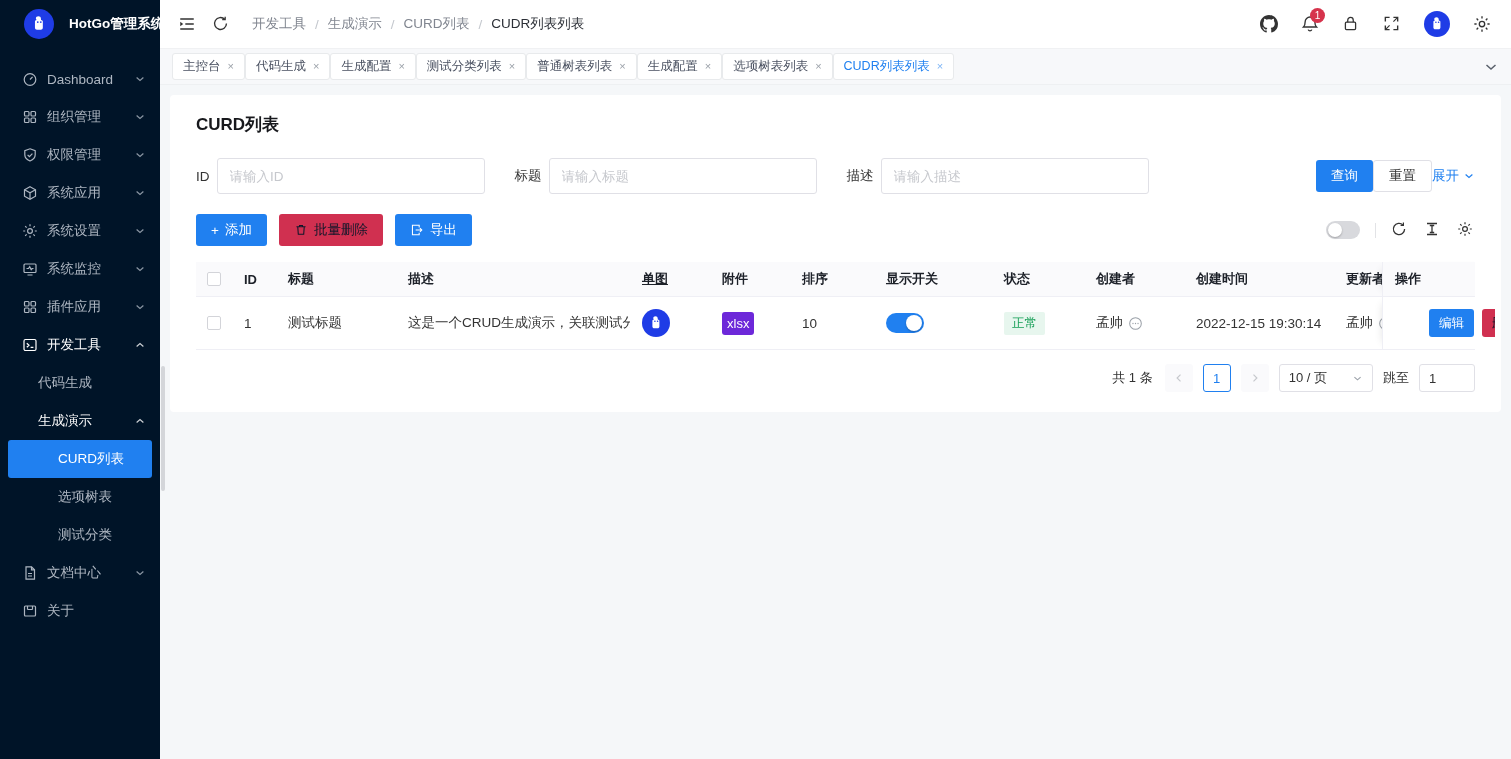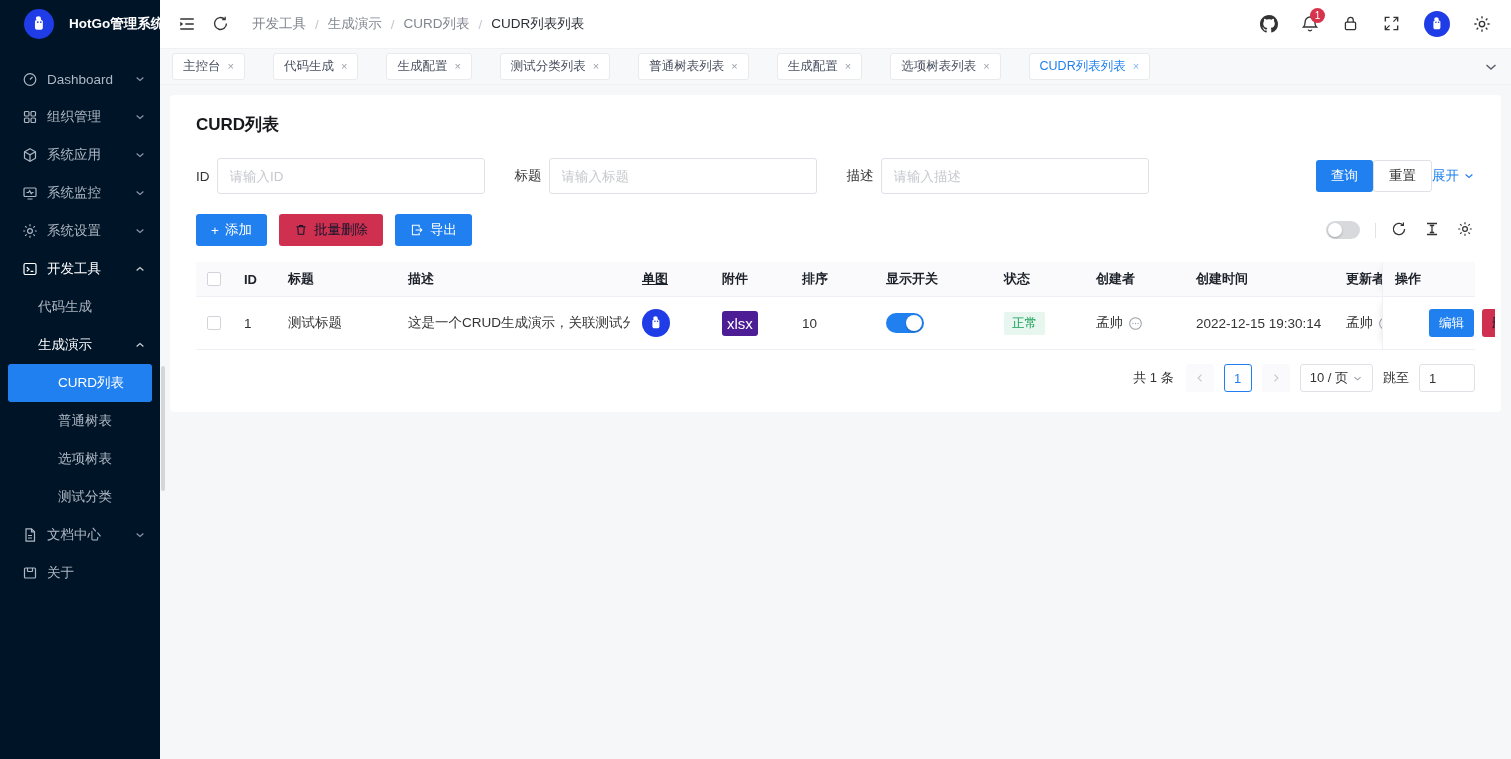--- a/index.html
+++ b/index.html
@@ -30,21 +30,21 @@
   .icon-btn { width:18px; height:18px; color:#333; cursor:pointer; flex:none; }
   .breadcrumb { display:flex; align-items:center; gap:9px; font-size:13.5px; color:#818690; margin-left:6px; }
   .breadcrumb .crumb-last { color:#2b2f36; }
   .breadcrumb .sep { color:#c3c7cd; }
   .topbar-right { display:flex; align-items:center; gap:23px; }
   .bell-wrap { position:relative; }
   .badge { position:absolute; top:-7px; left:9px; min-width:15px; height:15px; border-radius:8px; background:#d6334c; color:#fff; font-size:10px; display:flex; align-items:center; justify-content:center; padding:0 3px; }
   .avatar { width:26px; height:26px; border-radius:50%; background:#1f3ce6; display:flex; align-items:center; justify-content:center; cursor:pointer; }
 
   
-  .tabbar { height:37px; background:#f7f8fa; border-top:1px solid #f0f1f3; border-bottom:1px solid #eef0f2; display:flex; align-items:center; padding:0 12px; gap:28px; flex:none; }
+  .tabbar { height:37px; background:#f7f8fa; border-top:1px solid #f0f1f3; border-bottom:1px solid #eef0f2; display:flex; align-items:center; padding:0 12px; gap:0; flex:none; }
   .tab { height:27px; background:#fff; border:1px solid #e8eaec; border-radius:3px; display:flex; align-items:center; gap:7px; padding:0 10px; font-size:12.5px; color:#495060; cursor:pointer; white-space:nowrap; }
   .tab .close { color:#9aa0a8; font-size:11px; line-height:1; }
   .tab.active { color:#2080f0; }
   .tab.active .close { color:#7db4f5; }
   .tab-dropdown { margin-left:auto; width:16px; height:16px; color:#59606b; cursor:pointer; }
 
   
   .content { flex:1; padding:10px; position:relative; overflow:hidden; }
   .v-scroll-thumb { position:absolute; left:1px; top:281px; width:4px; height:125px; border-radius:2px; background:#d4d6da; }
   .card { background:#fff; border-radius:4px; padding:14px 16px 10px; }
@@ -75,33 +75,33 @@
   .trow { display:flex; align-items:center; border-bottom:1px solid #efeff5; background:#fff; }
   .trow.head { background:#fafafc; height:35px; font-weight:bold; color:#1d2129; font-size:13px; }
   .trow.body { height:53px; color:#333; }
   .cell { padding:0 12px; display:flex; align-items:center; overflow:hidden; white-space:nowrap; flex:none; }
   .c0{width:36px;justify-content:center;padding:0;} .c1{width:44px;} .c2{width:120px;} .c3{width:234px;}
   .c4{width:80px;text-decoration:underline;} .c5{width:80px;} .c6{width:84px;} .c7{width:118px;} .c8{width:92px;}
   .c9{width:100px;} .c10{width:150px;} .c11{width:48px;padding-right:0;}
   .c12{width:113px; border-left:1px solid #efeff5; box-shadow:-7px 0 8px -7px rgba(0,0,0,.10); align-self:stretch; }
   .checkbox { width:14px; height:14px; border:1px solid #d3d4d9; border-radius:2px; background:#fff; cursor:pointer; }
   .pic-circle { width:28px; height:28px; border-radius:50%; background:#1f3ce6; display:flex; align-items:center; justify-content:center; cursor:pointer; }
-  .file-badge { background:#4c1d95; color:#fff; font-size:15px; border-radius:3px; padding:4px 5px; cursor:pointer; }
+  .file-badge { background:#6d28d9; color:#fff; font-size:13px; border-radius:3px; padding:4px 5px; cursor:pointer; }
   .status-badge { background:#e7f6ee; color:#18a058; font-size:12.5px; border-radius:2px; padding:3px 8px; }
   .who { display:flex; align-items:center; gap:5px; }
   .more-icon { width:15px; height:15px; color:#9aa0a8; cursor:pointer; flex:none; }
   .btn-sm { height:28px; padding:0 10px; font-size:12.5px; border-radius:3px; }
   .row-actions { display:flex; gap:8px; align-items:center;padding-left:34px; }
 
   
   .pagination { display:flex; justify-content:flex-end; align-items:center; gap:10px; padding:14px 10px 10px; font-size:13px; color:#333; }
   .pg-total { margin-right:2px; }
   .pg-btn { width:28px; height:28px; border-radius:3px; background:#fafafc; color:#c6c8cd; display:flex; align-items:center; justify-content:center; cursor:pointer; }
   .pg-page { width:28px; height:28px; border-radius:3px; background:#fff; border:1px solid #2080f0; color:#2080f0; display:flex; align-items:center; justify-content:center; cursor:pointer; }
-  .pg-size { height:28px; border:1px solid #e0e0e6; border-radius:3px; background:#fff; display:flex; align-items:center; gap:4px; padding:0 9px; cursor:pointer; color:#333; }
+  .pg-size { height:28px; border:1px solid #e0e0e6; border-radius:3px; background:#fff; display:flex; align-items:center; gap:25px; padding:0 9px; cursor:pointer; color:#333; }
   .pg-size .chev { color:#9aa0a8; }
   .pg-jump-input { width:56px; height:28px; border:1px solid #e0e0e6; border-radius:3px; padding:0 9px; font-size:13px; color:#333; outline:none; font-family:inherit; }
 </style>
 </head>
 <body>
 
 <aside class="sidebar">
   <div class="logo-row">
     <span class="logo-circle">
       <svg width="18" height="18" viewBox="0 0 16 16">
@@ -139,53 +139,83 @@
       <span class="mi-label">组织管理</span>
       <span class="mi-chev">
           <svg viewBox="0 0 16 16" width="12" height="12" fill="none" stroke="currentColor" stroke-width="1.6">
             <path d="M3.5 6l4.5 4 4.5-4"></path>
           </svg>
         </span>
     </div>
     <div class="menu-item">
       <span class="mi-icon">
           <svg viewBox="0 0 16 16" width="16" height="16" fill="none" stroke="currentColor" stroke-width="1.2">
+            <path d="M8 1.8l5.2 1.9v4.1c0 3-2.1 5-5.2 6.2-3.1-1.2-5.2-3.2-5.2-6.2V3.7z"></path>
+            <path d="M5.6 7.8l1.8 1.8 3-3"></path>
+          </svg>
+        </span>
+      <span class="mi-label">权限管理</span>
+      <span class="mi-chev">
+          <svg viewBox="0 0 16 16" width="12" height="12" fill="none" stroke="currentColor" stroke-width="1.6">
+            <path d="M3.5 6l4.5 4 4.5-4"></path>
+          </svg>
+        </span>
+    </div>
+    <div class="menu-item">
+      <span class="mi-icon">
+          <svg viewBox="0 0 16 16" width="16" height="16" fill="none" stroke="currentColor" stroke-width="1.2">
             <path d="M8 1.8l5.5 3v6.4l-5.5 3-5.5-3V4.8z"></path>
             <path d="M2.5 4.8L8 7.8l5.5-3M8 7.8v6.4"></path>
           </svg>
         </span>
       <span class="mi-label">系统应用</span>
       <span class="mi-chev">
           <svg viewBox="0 0 16 16" width="12" height="12" fill="none" stroke="currentColor" stroke-width="1.6">
             <path d="M3.5 6l4.5 4 4.5-4"></path>
           </svg>
         </span>
     </div>
     <div class="menu-item">
       <span class="mi-icon">
           <svg viewBox="0 0 16 16" width="16" height="16" fill="none" stroke="currentColor" stroke-width="1.2">
+            <circle cx="8" cy="8" r="2.4"></circle>
+            <path d="M8 1.2v2M8 12.8v2M1.2 8h2M12.8 8h2M3.2 3.2l1.4 1.4M11.4 11.4l1.4 1.4M12.8 3.2l-1.4 1.4M4.6 11.4l-1.4 1.4"></path>
+          </svg>
+        </span>
+      <span class="mi-label">系统设置</span>
+      <span class="mi-chev">
+          <svg viewBox="0 0 16 16" width="12" height="12" fill="none" stroke="currentColor" stroke-width="1.6">
+            <path d="M3.5 6l4.5 4 4.5-4"></path>
+          </svg>
+        </span>
+    </div>
+    <div class="menu-item">
+      <span class="mi-icon">
+          <svg viewBox="0 0 16 16" width="16" height="16" fill="none" stroke="currentColor" stroke-width="1.2">
             <rect x="2" y="3" width="12" height="8.5" rx="1"></rect>
             <path d="M4.5 7.5h2l1.2-1.8 1.5 3 1-1.2h1.3M5.5 14h5"></path>
           </svg>
         </span>
       <span class="mi-label">系统监控</span>
       <span class="mi-chev">
           <svg viewBox="0 0 16 16" width="12" height="12" fill="none" stroke="currentColor" stroke-width="1.6">
             <path d="M3.5 6l4.5 4 4.5-4"></path>
           </svg>
         </span>
     </div>
     <div class="menu-item">
       <span class="mi-icon">
           <svg viewBox="0 0 16 16" width="16" height="16" fill="none" stroke="currentColor" stroke-width="1.2">
-            <circle cx="8" cy="8" r="2.4"></circle>
-            <path d="M8 1.2v2M8 12.8v2M1.2 8h2M12.8 8h2M3.2 3.2l1.4 1.4M11.4 11.4l1.4 1.4M12.8 3.2l-1.4 1.4M4.6 11.4l-1.4 1.4"></path>
-          </svg>
-        </span>
-      <span class="mi-label">系统设置</span>
+            <rect x="2.5" y="2.5" width="4.5" height="4.5" rx="1"></rect>
+            <rect x="9" y="2.5" width="4.5" height="4.5" rx="1"></rect>
+            <rect x="2.5" y="9" width="4.5" height="4.5" rx="1"></rect>
+            <rect x="9" y="9" width="4.5" height="4.5" rx="1"></rect>
+          </svg>
+        </span>
+      <span class="mi-label">插件应用</span>
       <span class="mi-chev">
           <svg viewBox="0 0 16 16" width="12" height="12" fill="none" stroke="currentColor" stroke-width="1.6">
             <path d="M3.5 6l4.5 4 4.5-4"></path>
           </svg>
         </span>
     </div>
     <div class="menu-item expanded">
       <span class="mi-icon">
           <svg viewBox="0 0 16 16" width="16" height="16" fill="none" stroke="currentColor" stroke-width="1.2">
             <rect x="2" y="2.5" width="12" height="11" rx="1.5"></rect>
@@ -205,23 +235,20 @@
     <div class="menu-item sub1 expanded">
       <span class="mi-label">生成演示</span>
       <span class="mi-chev">
           <svg viewBox="0 0 16 16" width="12" height="12" fill="none" stroke="currentColor" stroke-width="1.6">
             <path d="M3.5 10L8 6l4.5 4"></path>
           </svg>
         </span>
     </div>
     <div class="menu-item sub2 active">
       <span class="mi-label">CURD列表</span>
-    </div>
-    <div class="menu-item sub2">
-      <span class="mi-label">普通树表</span>
     </div>
     <div class="menu-item sub2">
       <span class="mi-label">选项树表</span>
     </div>
     <div class="menu-item sub2">
       <span class="mi-label">测试分类</span>
     </div>
     <div class="menu-item">
       <span class="mi-icon">
           <svg viewBox="0 0 16 16" width="16" height="16" fill="none" stroke="currentColor" stroke-width="1.2">

